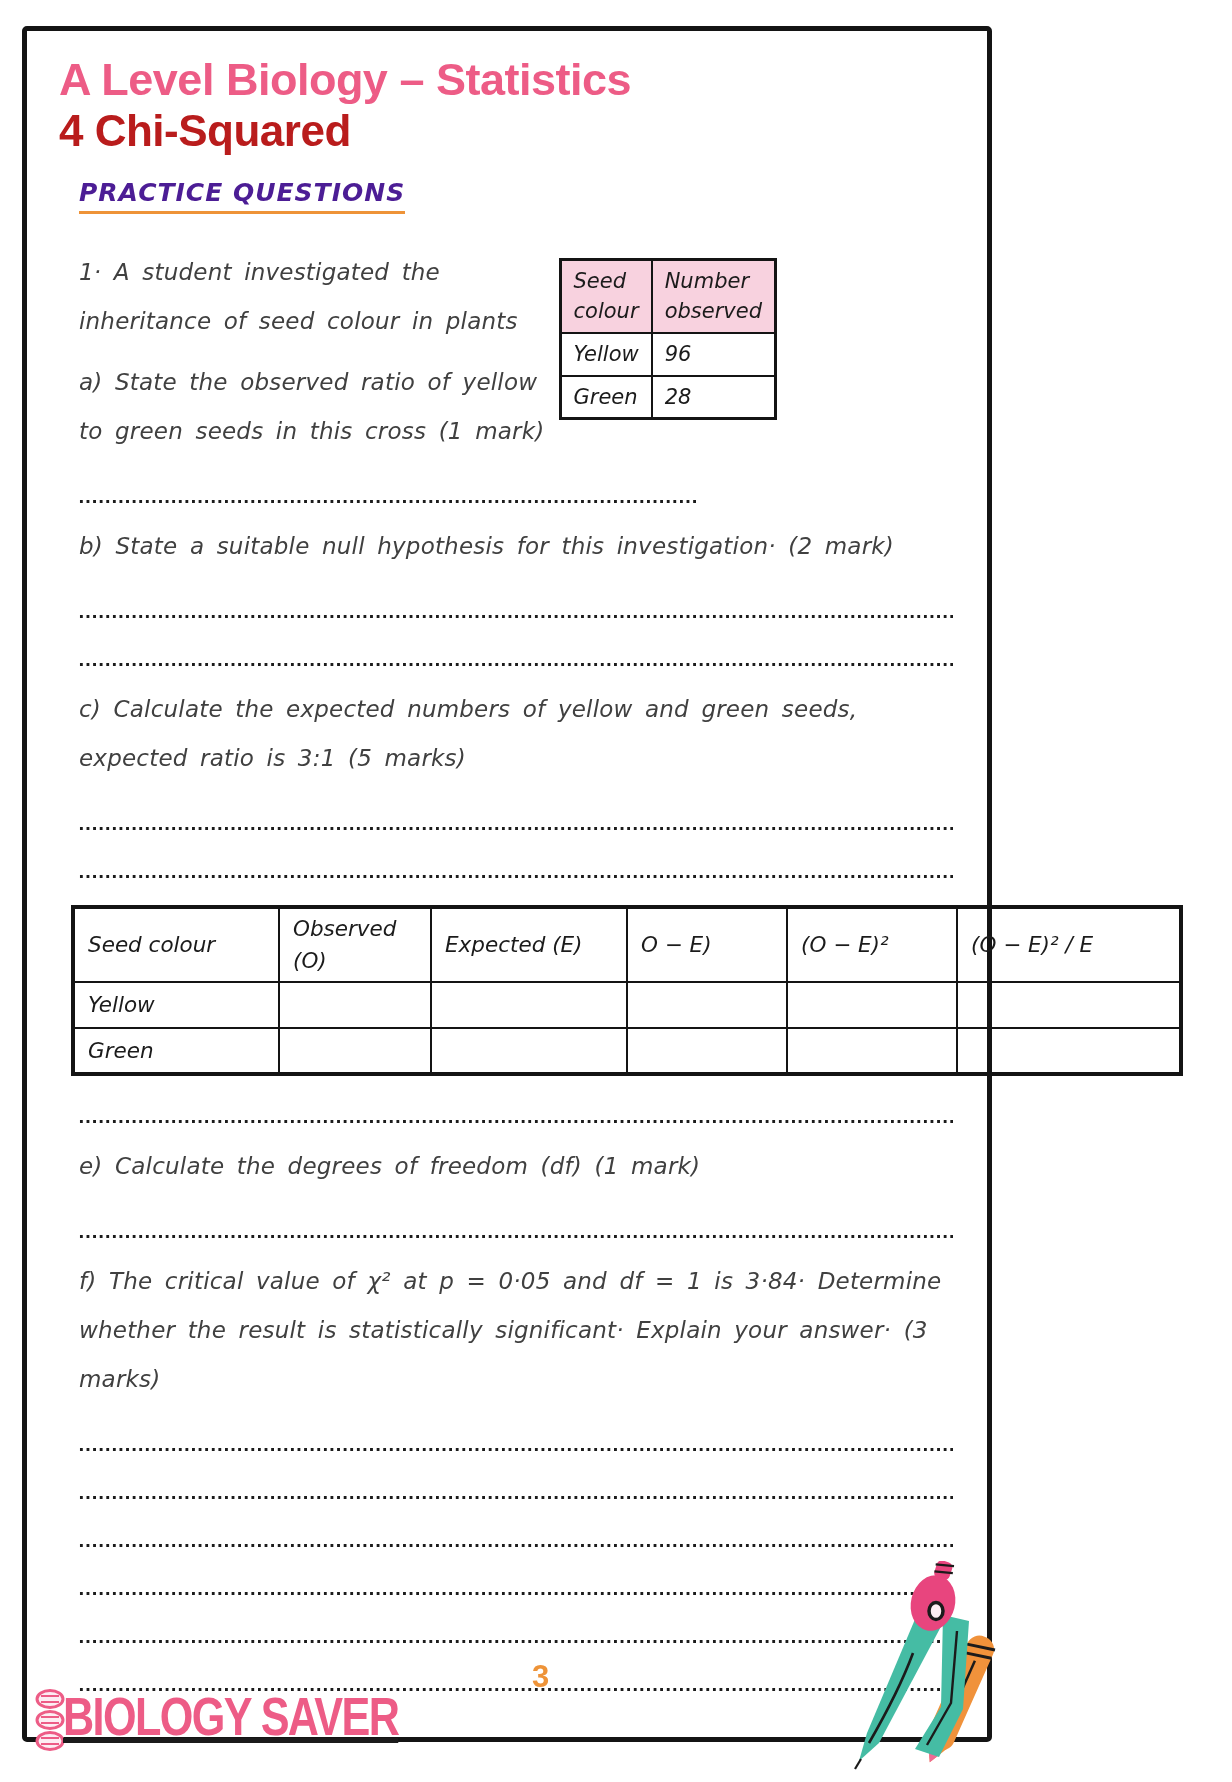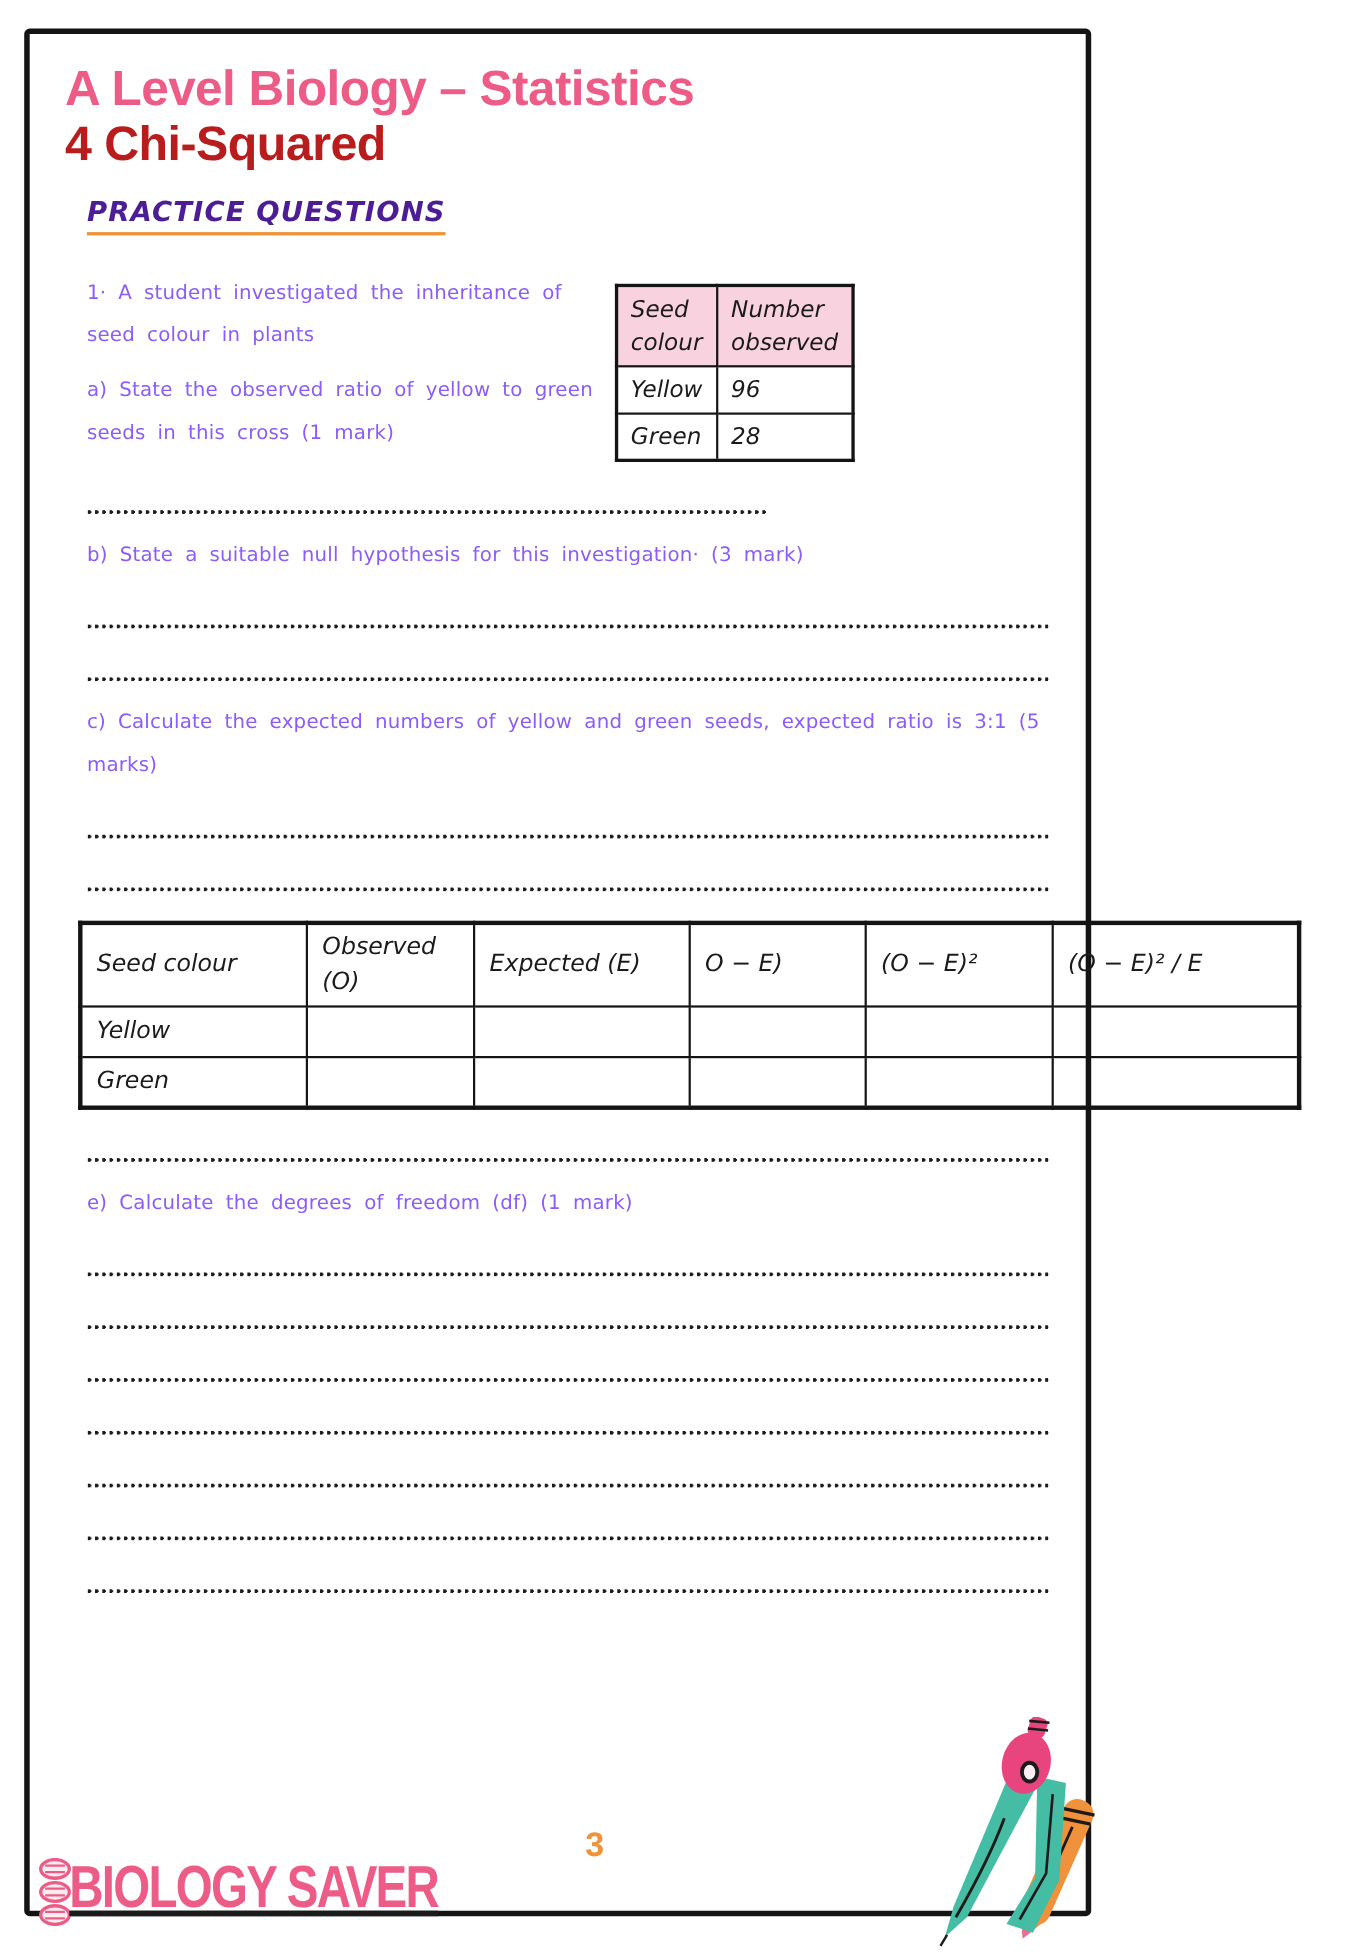--- a/index.html
+++ b/index.html
@@ -38,24 +38,25 @@
     font-size:25px; letter-spacing:1px;
     color:#4c1d95;
   }
   .practice span {
     display:inline-block;
     border-bottom:3px solid #EE9338;
     padding-bottom:4px;
   }
   
   .hand {
-    font-size:18px;
+    font-style:italic;
+    font-size:23px;
     letter-spacing:0.2px;
     word-spacing:5px;
-    color:#8b5cf6;
+    color:#404040;
     line-height:2.13;
   }
   
   .qrow { display:flex; margin:34px 0 0 22px; }
   .qcol { width:672px; }
   .qcol p { margin:0; }
   .qcol p + p { margin-top:12px; }
   
   .obs-table {
     border-collapse:collapse;
@@ -157,21 +158,21 @@
         <tr>
           <td>Green</td>
           <td>28</td>
         </tr>
       </tbody>
     </table>
   </div>
 
   <div class="ans short"></div>
 
-  <div class="q hand">b) State a suitable null hypothesis for this investigation· (3 mark)</div>
+  <div class="q hand">b) State a suitable null hypothesis for this investigation· (2 mark)</div>
   <div class="ans"></div>
   <div class="ans"></div>
 
   <div class="q hand wrap-c">c) Calculate the expected numbers of yellow and green seeds, expected ratio is 3:1 (5 marks)</div>
   <div class="ans"></div>
   <div class="ans"></div>
 
 
   <table class="chi-table">
     <colgroup>
@@ -209,20 +210,21 @@
         <td></td>
         <td></td>
       </tr>
     </tbody>
   </table>
 
   <div class="ans"></div>
   <div class="q hand">e) Calculate the degrees of freedom (df) (1 mark)</div>
   <div class="ans"></div>
 
+  <div class="q hand wrap-f">f) The critical value of χ² at p = 0·05 and df = 1 is 3·84· Determine whether the result is statistically significant· Explain your answer· (3 marks)</div>
   <div class="ans"></div>
   <div class="ans"></div>
   <div class="ans"></div>
   <div class="ans"></div>
   <div class="ans"></div>
   <div class="ans"></div>
 
   <div class="logo">
     <span style="display:inline-block; line-height:0;">
       <svg width="36" height="62" viewBox="0 0 36 62">

